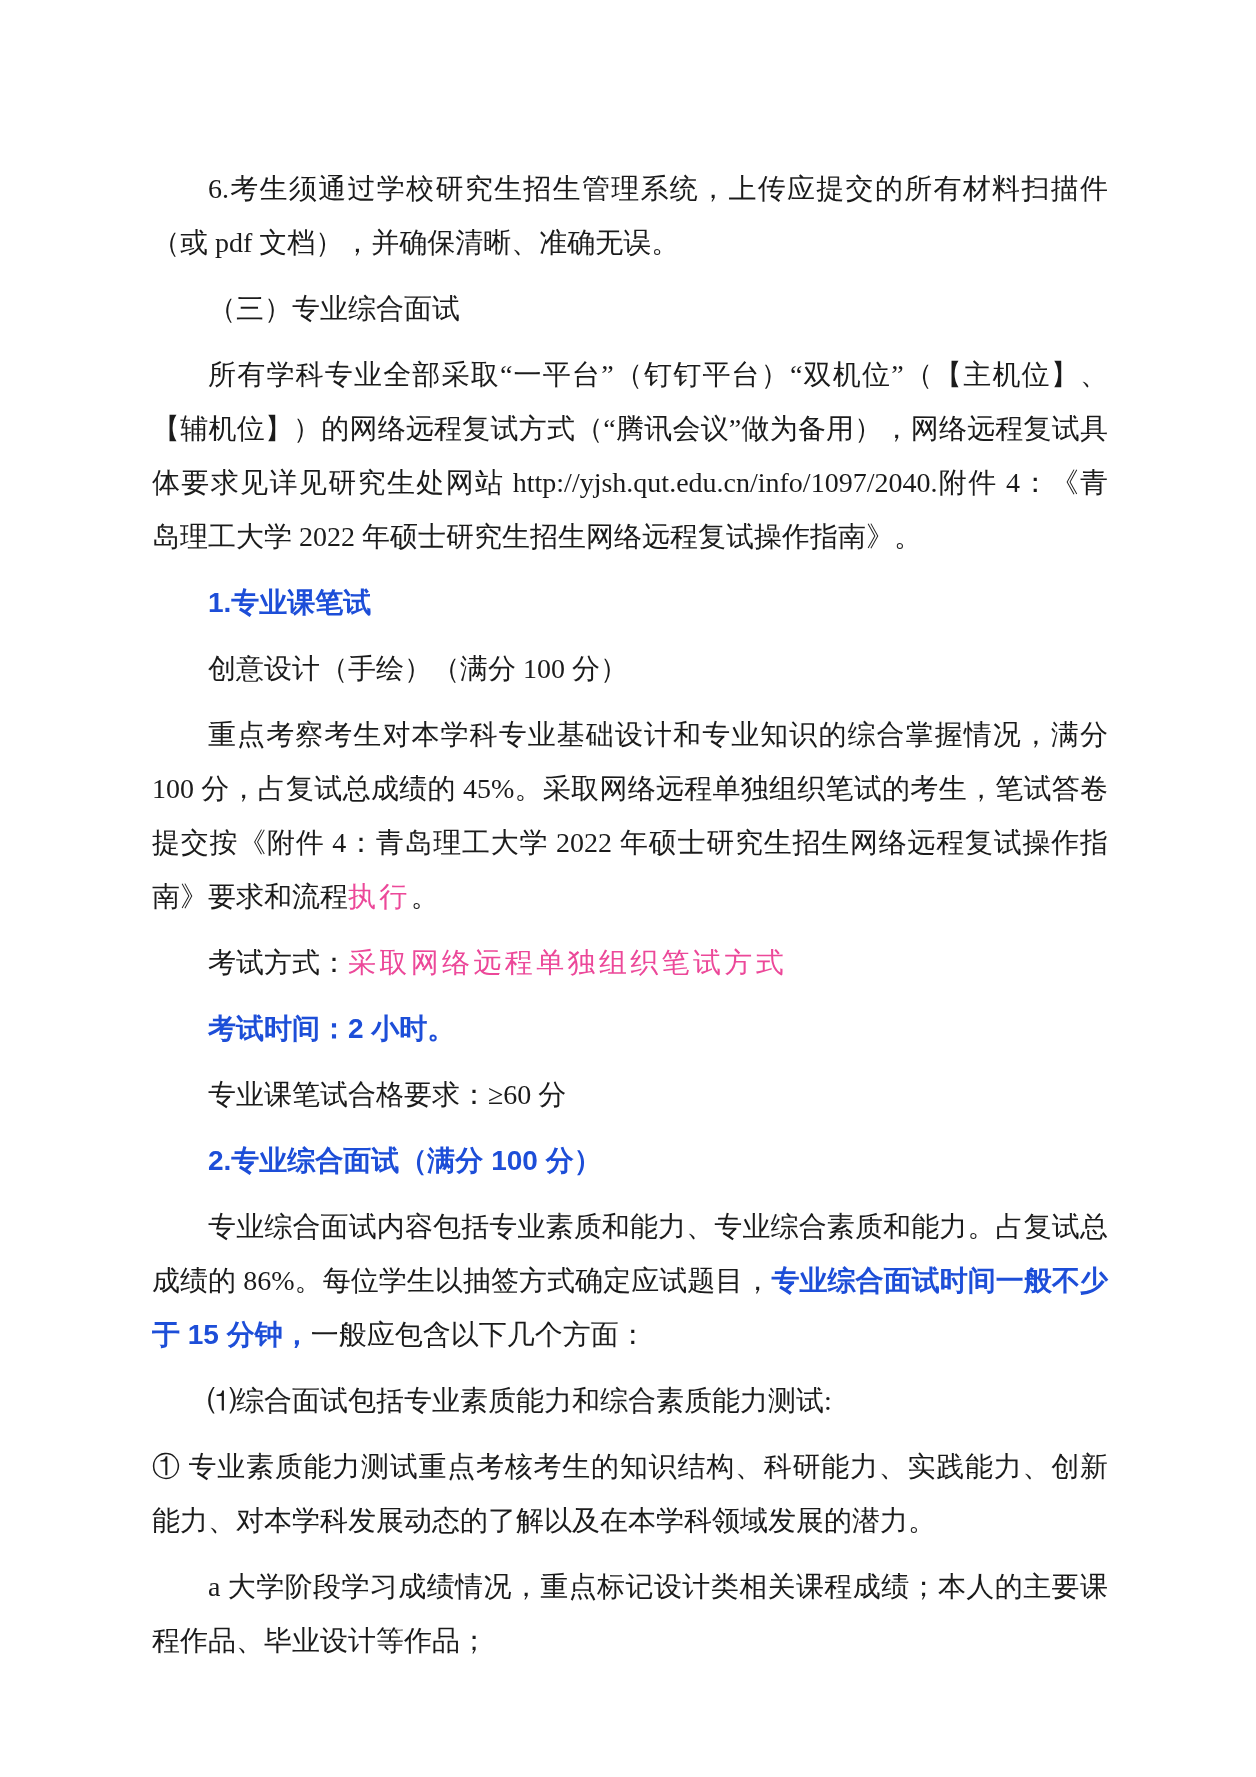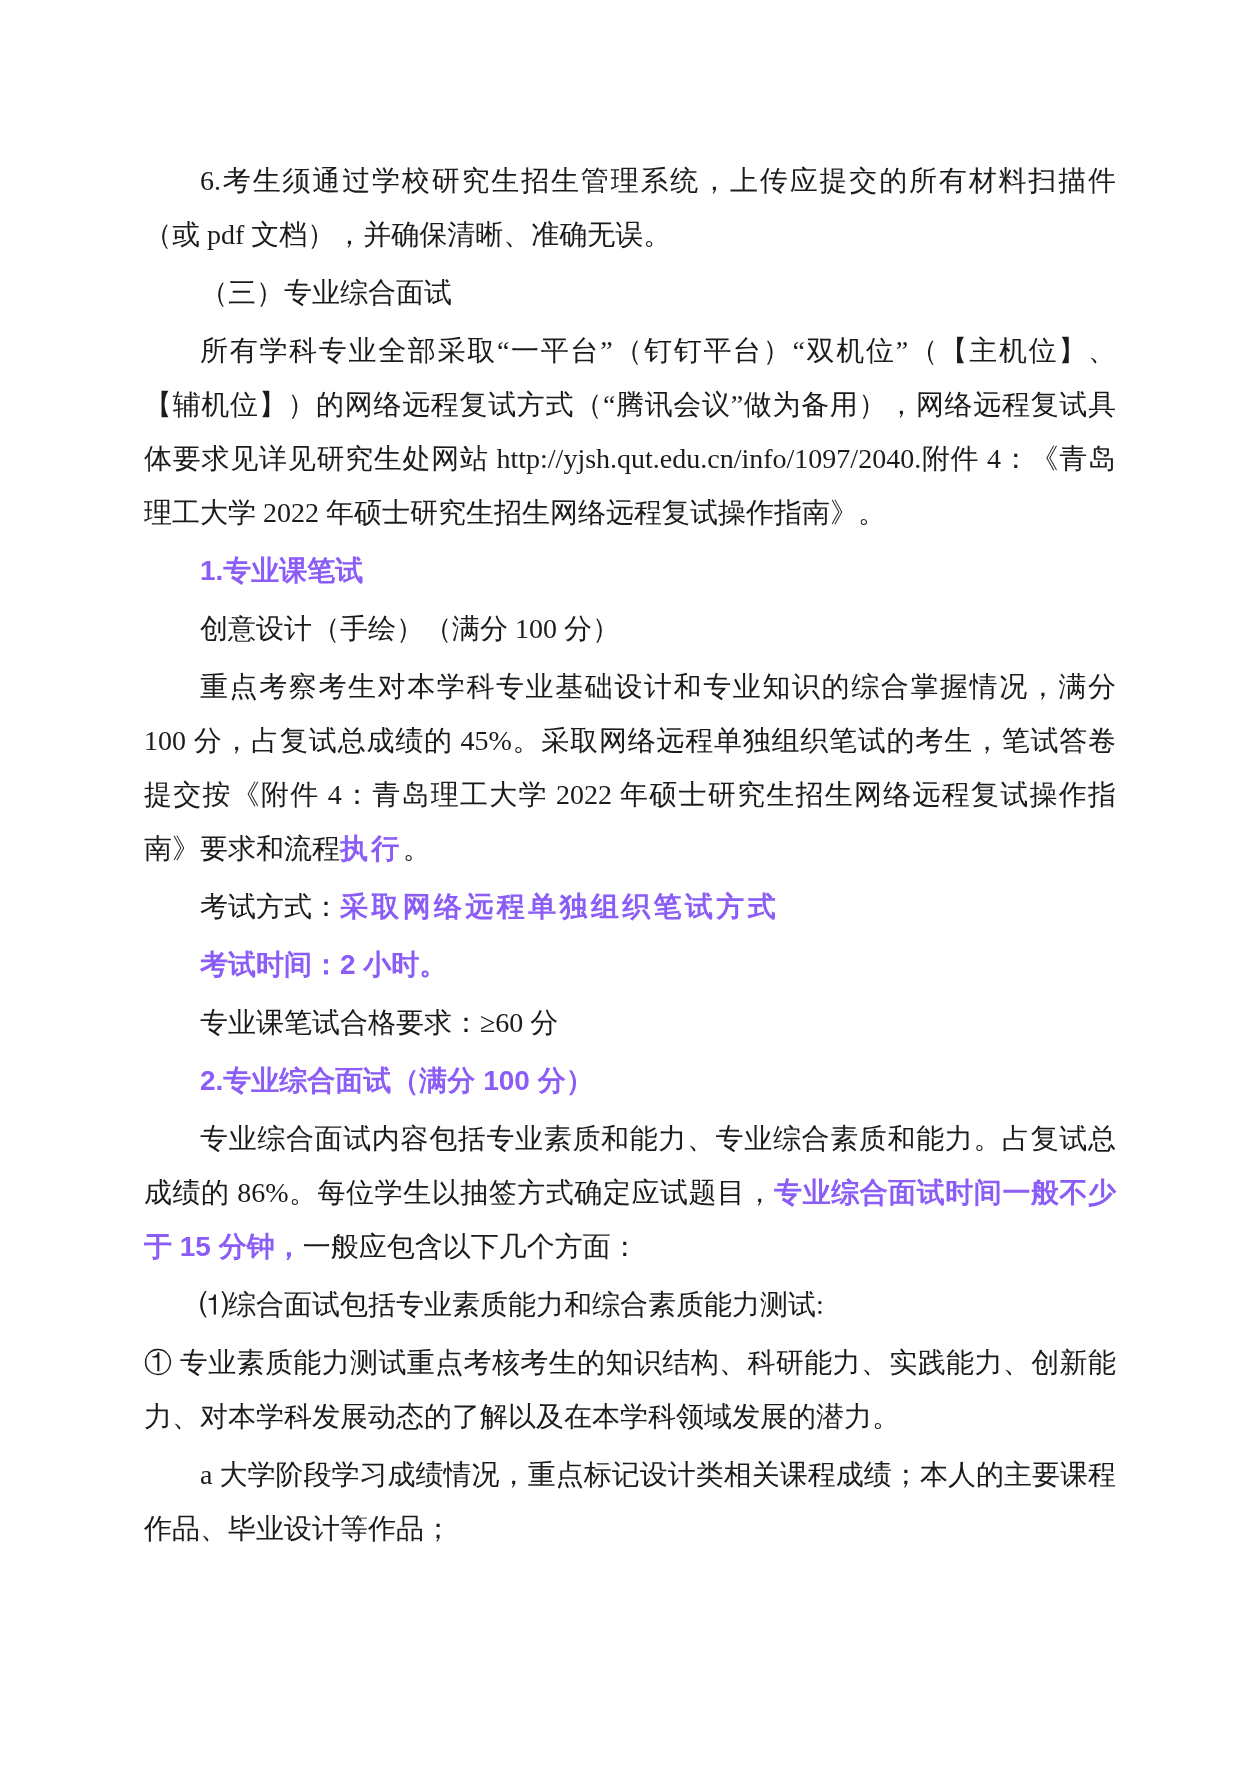--- a/index.html
+++ b/index.html
@@ -19,39 +19,38 @@
     width: 1256px;
     height: 1777px;
     padding: 150px 136px 60px 140px;
     font-size: 28px;
     line-height: 54px;
     text-align: justify;
     word-wrap: break-word;
     overflow: hidden;
   }
   .doc p {
-    margin: 4px;
+    margin: 12px;
     padding: 0;
   }
   .indent {
     text-indent: 2em;
   }
   .hang {
     margin-left: 2em;
     text-indent: 0;
   }
   .hei {
     font-family: "Liberation Sans", "DejaVu Sans", sans-serif;
     font-weight: bold;
-    color: #8b5cf6;
+    color: #1d4ed8;
   }
   .fang {
-    color: #8b5cf6;
+    color: #ec4899;
     letter-spacing: 0.12em;
-    font-weight: bold;
   }
 </style>
 </head>
 <body>
 
 <div class="doc">
 
   <p class="indent"><span>6.考生须通过学校研究生招生管理系统，上传应提交的所有材料扫描件（或 pdf 文档），并确保清晰、准确无误。</span></p>
 
   <p class="indent"><span>（三）专业综合面试</span></p>

